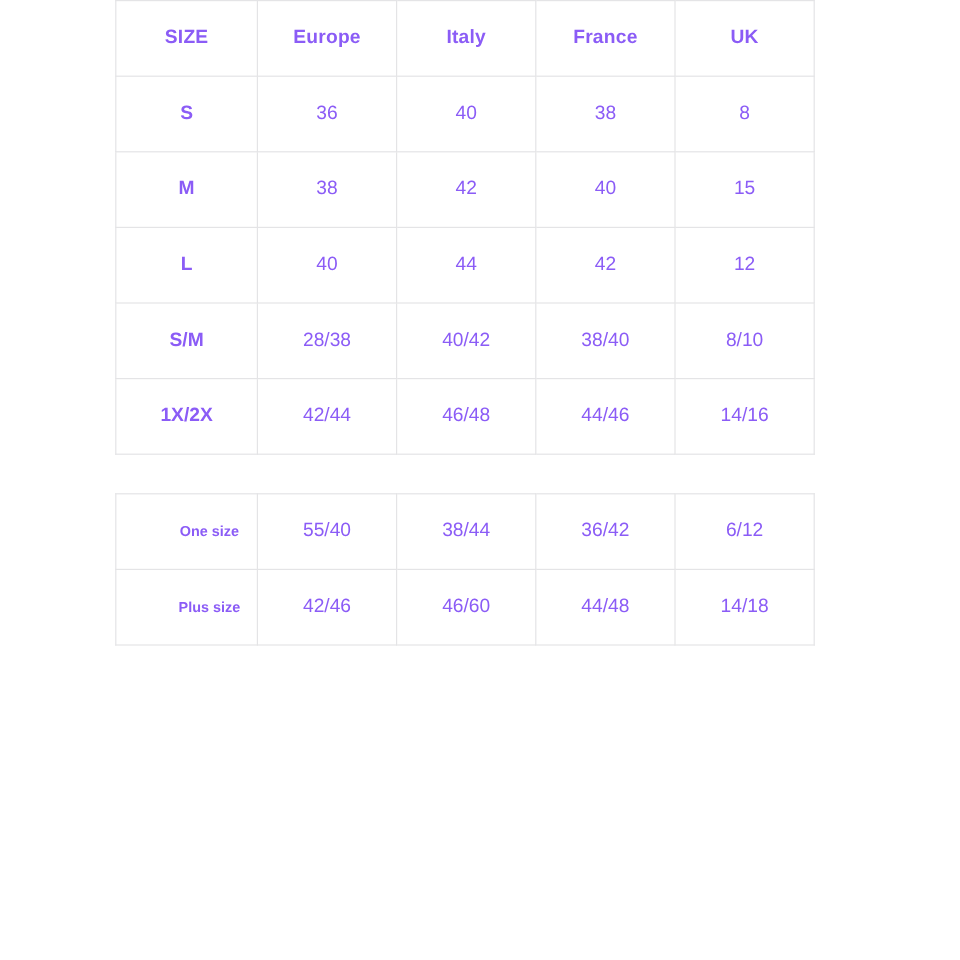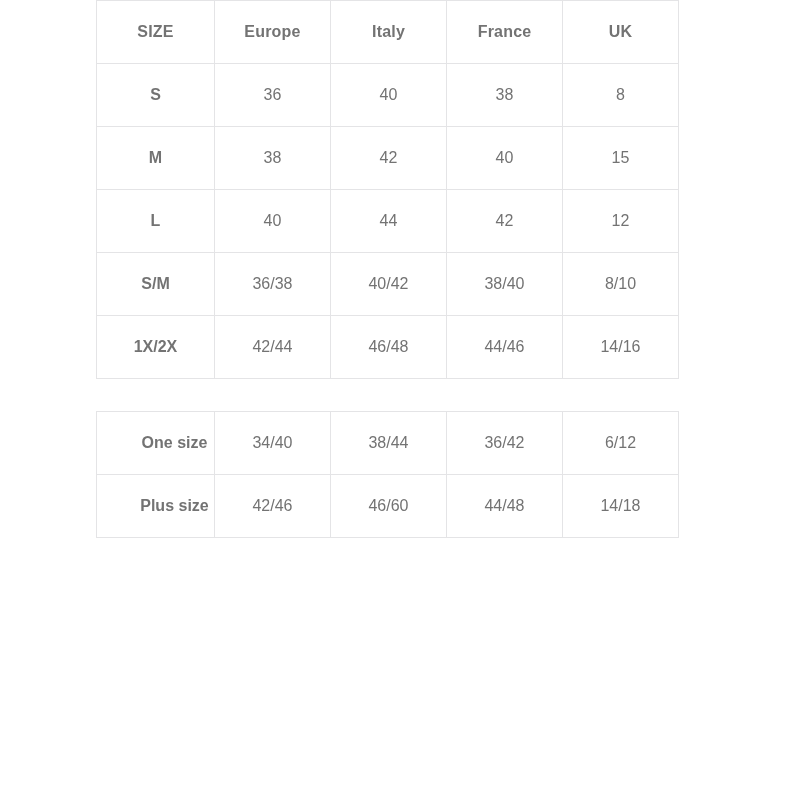--- a/index.html
+++ b/index.html
@@ -32,21 +32,21 @@
     width: 582px;
     background: #fff;
   }
   table.size-table td,
   table.size-table th {
     border: 1px solid #e4e4e6;
     text-align: center;
     vertical-align: middle;
     font-size: 16px;
     font-weight: 400;
-    color: #737373;
+    color: #8b5cf6;
     padding: 0;
     height: 63px;
     box-sizing: border-box;
   }
   table.size-table col.c0 { width: 118px; }
   table.size-table col.c1 { width: 116px; }
   table.size-table col.c2 { width: 116px; }
   table.size-table col.c3 { width: 116px; }
   table.size-table col.c4 { width: 116px; }
 
@@ -56,21 +56,21 @@
     letter-spacing: 0.2px;
   }
   table.size-table tbody td.rowhead {
     font-weight: 700;
   }
   .spacer {
     height: 32px;
   }
   table.secondary td.rowhead {
     font-weight: 700;
-    font-size: 16px;
+    font-size: 12px;
     padding-left: 38px;
   }
 </style>
 </head>
 <body>
 
 <div class="page">
   <div class="tables-wrap">
 
     <table class="size-table primary">
@@ -107,21 +107,21 @@
         </tr>
         <tr>
           <td class="rowhead">L</td>
           <td>40</td>
           <td>44</td>
           <td>42</td>
           <td>12</td>
         </tr>
         <tr>
           <td class="rowhead">S/M</td>
-          <td>36/38</td>
+          <td>28/38</td>
           <td>40/42</td>
           <td>38/40</td>
           <td>8/10</td>
         </tr>
         <tr>
           <td class="rowhead">1X/2X</td>
           <td>42/44</td>
           <td>46/48</td>
           <td>44/46</td>
           <td>14/16</td>
@@ -135,21 +135,21 @@
       <colgroup>
         <col class="c0">
           <col class="c1">
           <col class="c2">
           <col class="c3">
           <col class="c4">
       </colgroup>
       <tbody>
         <tr>
           <td class="rowhead">One size</td>
-          <td>34/40</td>
+          <td>55/40</td>
           <td>38/44</td>
           <td>36/42</td>
           <td>6/12</td>
         </tr>
         <tr>
           <td class="rowhead">Plus size</td>
           <td>42/46</td>
           <td>46/60</td>
           <td>44/48</td>
           <td>14/18</td>

